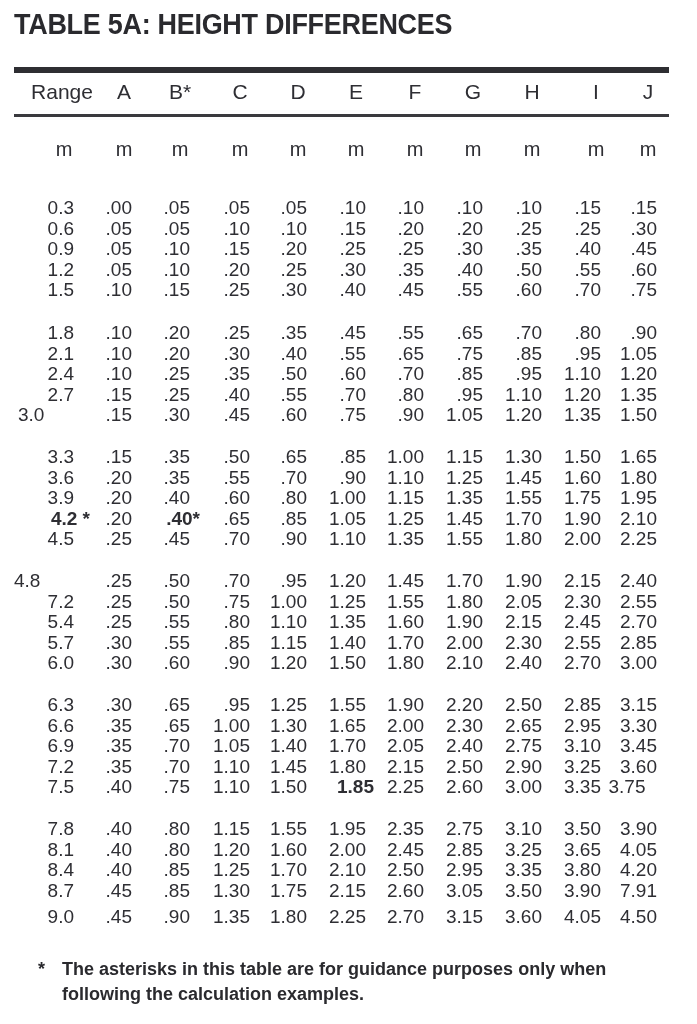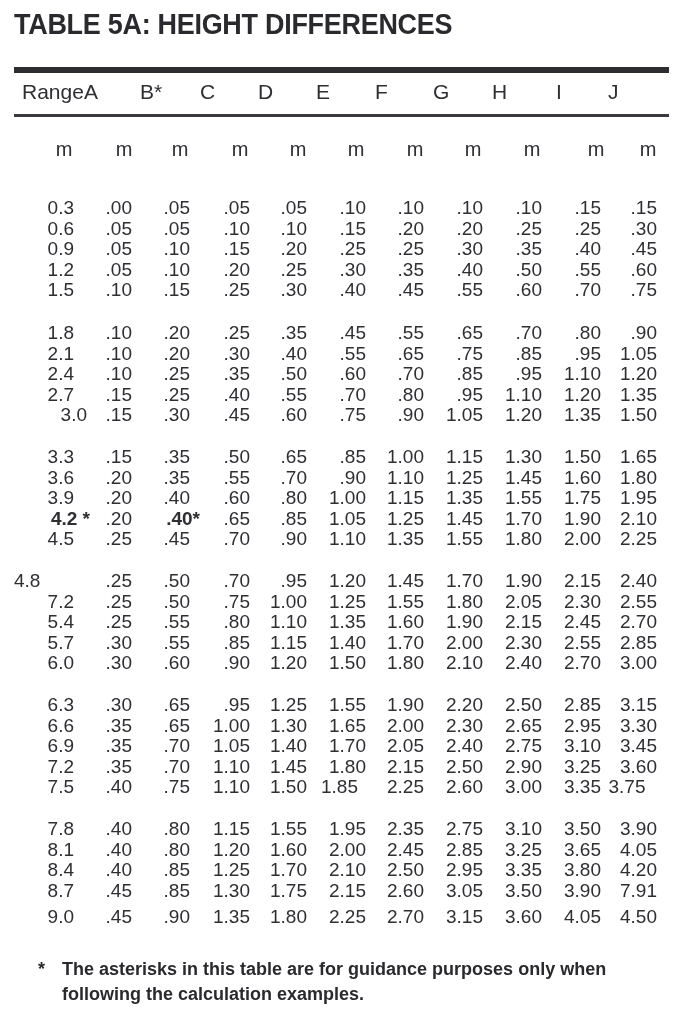--- a/index.html
+++ b/index.html
@@ -17,21 +17,21 @@
     }
     .rule-top { position: absolute; left: 14px; top: 67px; width: 655px; height: 6px; background: #2e2e32; }
     .rule-mid { position: absolute; left: 14px; top: 114px; width: 655px; height: 3px; background: #3a3a3e; }
     .row {
       position: absolute; left: 14px; width: 655px; height: 21px;
     }
     .cell {
       position: absolute; top: 0; text-align: right; white-space: nowrap;
       font-size: 19px; line-height: 21px; color: #2e2e33;
     }
-    .hdr .cell { font-size: 21px; line-height: 24px; text-align: left; }
+    .hdr .cell { font-size: 21px; line-height: 24px; text-align: center; }
     .unit .cell { font-size: 20px; text-align: center; }
     .bold { font-weight: bold; }
     .footnote {
       position: absolute; left: 38px; top: 957px; width: 620px;
       font-weight: bold; font-size: 18px; line-height: 25px; color: #2a2a2e;
     }
     .footnote .star { position: absolute; left: 0; top: 0; }
     .footnote .txt { position: absolute; left: 24px; top: 0; width: 600px; }
   </style>
 </head>
@@ -181,21 +181,21 @@
         <span class="cell " style="left:176px;width:60px;">.40</span>
         <span class="cell " style="left:233px;width:60px;">.55</span>
         <span class="cell " style="left:292px;width:60px;">.70</span>
         <span class="cell " style="left:350px;width:60px;">.80</span>
         <span class="cell " style="left:409px;width:60px;">.95</span>
         <span class="cell " style="left:468px;width:60px;">1.10</span>
         <span class="cell " style="left:527px;width:60px;">1.20</span>
         <span class="cell " style="left:583px;width:60px;">1.35</span>
       </div>
       <div class="row" style="top: 404.4px;">
-        <span class="cell " style="left:13px;width:60px;text-align:right;">3.0</span>
+        <span class="cell " style="left:4px;width:60px;text-align:left;">3.0</span>
         <span class="cell " style="left:58px;width:60px;">.15</span>
         <span class="cell " style="left:116px;width:60px;">.30</span>
         <span class="cell " style="left:176px;width:60px;">.45</span>
         <span class="cell " style="left:233px;width:60px;">.60</span>
         <span class="cell " style="left:292px;width:60px;">.75</span>
         <span class="cell " style="left:350px;width:60px;">.90</span>
         <span class="cell " style="left:409px;width:60px;">1.05</span>
         <span class="cell " style="left:468px;width:60px;">1.20</span>
         <span class="cell " style="left:527px;width:60px;">1.35</span>
         <span class="cell " style="left:583px;width:60px;">1.50</span>
@@ -387,21 +387,21 @@
         <span class="cell " style="left:468px;width:60px;">2.90</span>
         <span class="cell " style="left:527px;width:60px;">3.25</span>
         <span class="cell " style="left:583px;width:60px;">3.60</span>
       </div>
       <div class="row" style="top: 776.4px;">
         <span class="cell " style="left:0px;width:60px;text-align:right;">7.5</span>
         <span class="cell " style="left:58px;width:60px;">.40</span>
         <span class="cell " style="left:116px;width:60px;">.75</span>
         <span class="cell " style="left:176px;width:60px;">1.10</span>
         <span class="cell " style="left:233px;width:60px;">1.50</span>
-        <span class="cell " style="left:284px;width:60px;">1.85</span>
+        <span class="cell " style="left:300px;width:60px;font-weight:bold;">1.85</span>
         <span class="cell " style="left:350px;width:60px;">2.25</span>
         <span class="cell " style="left:409px;width:60px;">2.60</span>
         <span class="cell " style="left:468px;width:60px;">3.00</span>
         <span class="cell " style="left:527px;width:60px;">3.35</span>
         <span class="cell " style="left:583px;width:60px;text-align:center;">3.75</span>
       </div>
     </div>
     <div>
       <div class="row" style="top: 818px;">
         <span class="cell " style="left:0px;width:60px;text-align:right;">7.8</span>

